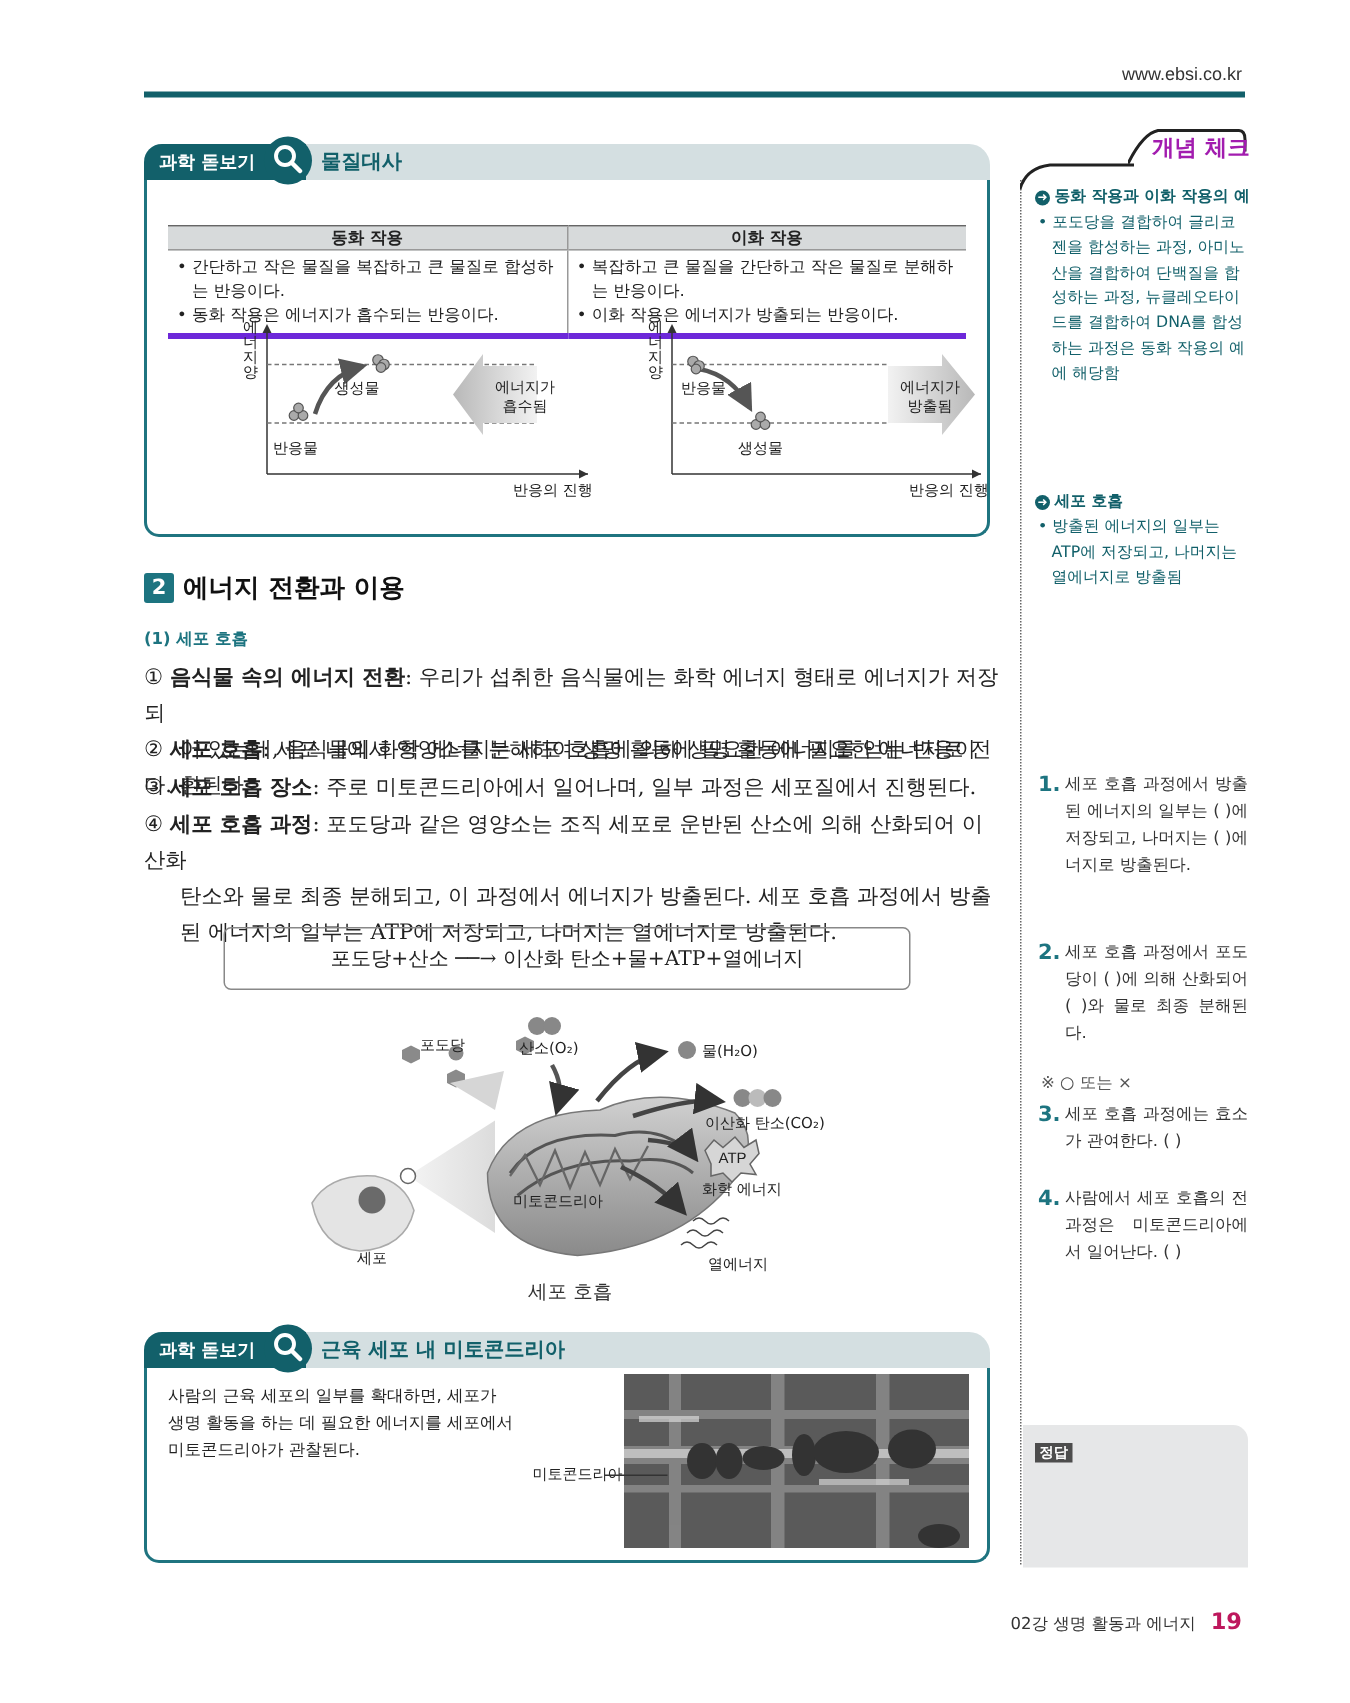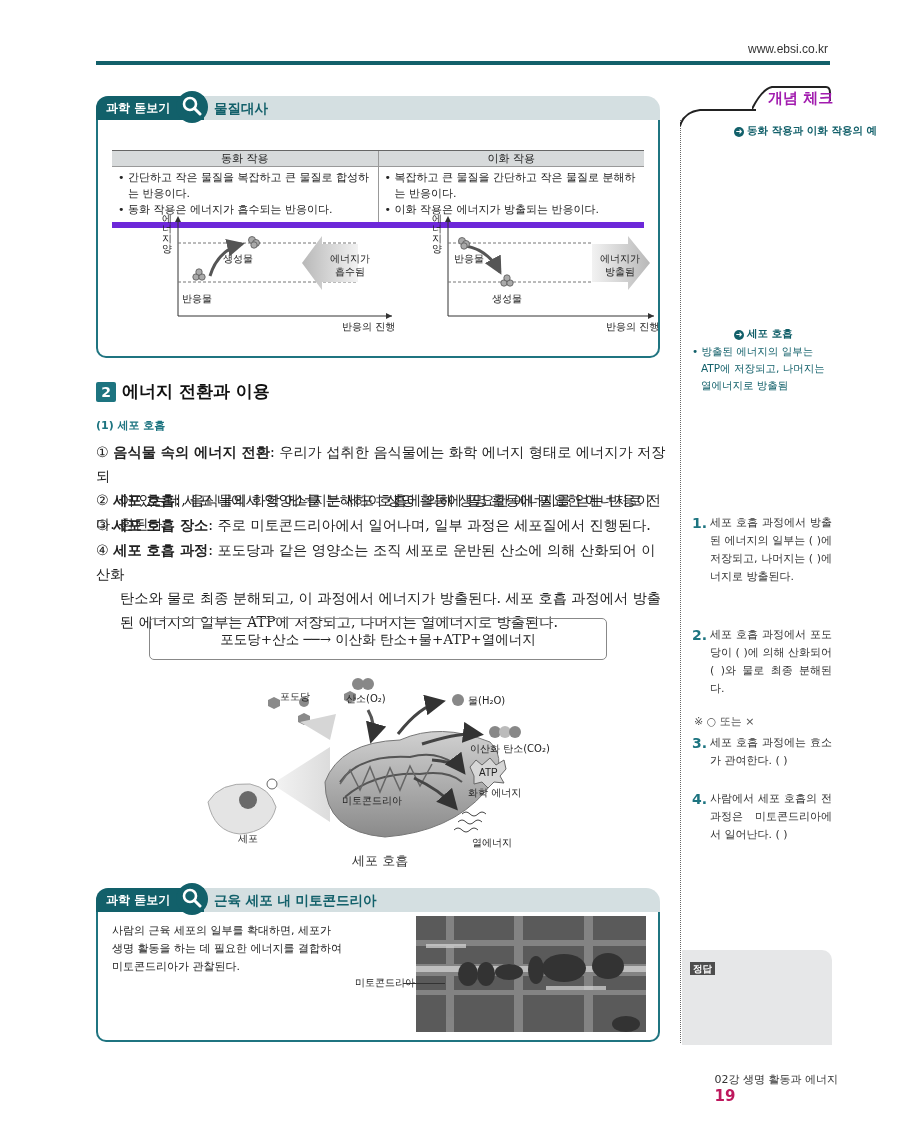--- a/index.html
+++ b/index.html
@@ -12,22 +12,22 @@
   
   .sci-box { position: absolute; left: 96px; width: 564px; border: 2px solid #1f7480; border-top: none; border-radius: 0 0 10px 10px; background: #fff; }
   .sci-head { position: absolute; left: -2px; top: -22px; right: -2px; height: 24px; background: #d4dfe1; border-radius: 12px 14px 0 0; }
   .sci-tag { position: absolute; left: 0; top: 0; height: 24px; width: 108px; background: #12606a; border-radius: 12px 0 0 0; color: #fff; font-size: 12px; font-weight: bold; line-height: 24px; padding-left: 10px; }
   .sci-mag { position: absolute; left: 80px; top: -5px; width: 32px; height: 32px; border-radius: 50%; background: #12606a; }
   .sci-mag svg { position: absolute; left: 6px; top: 5px; }
   .sci-title { position: absolute; left: 118px; top: 0; line-height: 24px; font-size: 13.5px; font-weight: bold; color: #12606a; }
 
   
   .meta-table { position: absolute; left: 14px; top: 32px; width: 532px; border-collapse: collapse; font-size: 11px; }
-  .meta-table th { background: #d7dadb; font-weight: normal; height: 15px; border-top: 1px solid #666; border-bottom: 1px solid #999; text-align: center; color: #222; }
-  .meta-table td { vertical-align: top; padding: 3px 6px 4px 6px; line-height: 16px; color: #222; border-bottom: 6px solid #6d28d9; }
+  .meta-table th { background: #d7dadb; font-weight: bold; height: 15px; border-top: 1px solid #666; border-bottom: 1px solid #999; text-align: center; color: #222; }
+  .meta-table td { vertical-align: top; padding: 3px 6px 4px 6px; line-height: 16px; color: #222; border-bottom: 4px solid #6d28d9; }
   .meta-table th + th, .meta-table td + td { border-left: 1px solid #999; }
   .bul { display: block; padding-left: 10px; text-indent: -10px; }
 
   .graph { position: absolute; font-size: 10px; color: #222; }
   .graph svg { position: absolute; left: 0; top: 0; }
   .g-lab { position: absolute; white-space: nowrap; }
 
   
   .sec-title { position: absolute; left: 96px; top: 380px; font-size: 17px; font-weight: bold; color: #111; display: flex; align-items: center; }
   .sec-num { display: inline-block; width: 20px; height: 20px; background: #1d7480; color: #fff; font-size: 14px; line-height: 20px; text-align: center; border-radius: 2px; margin-right: 6px; }
@@ -46,36 +46,36 @@
 
   
   .muscle-text { position: absolute; left: 14px; top: 12px; width: 230px; font-size: 11px; line-height: 18px; color: #222; }
   .em-photo { position: absolute; left: 318px; top: 12px; width: 230px; height: 124px; background: #585858; overflow: hidden; }
   .em-label { position: absolute; left: 257px; top: 66px; font-size: 10px; color: #222; white-space: nowrap; }
   .em-line { position: absolute; left: 305px; top: 73px; width: 42px; height: 1px; background: #333; }
   .side-border { position: absolute; left: 680px; top: 120px; bottom: 92px; border-left: 1px dotted #666; }
   .concept-tab { position: absolute; left: 752px; top: 85px; width: 80px; height: 26px; }
   .concept-tab svg { position: absolute; left: 0; top: 0; }
   .concept-label { position: absolute; left: 768px; top: 89px; font-size: 15px; font-weight: bold; color: #a21caf; }
-  .side-h { position: absolute; left: 690px; font-size: 10.5px; font-weight: bold; color: #12606a; margin-left: 44px; }
+  .side-h { position: absolute; left: 690px; font-size: 10.5px; font-weight: bold; color: #12606a; }
   .side-h .arr { display: inline-block; width: 10px; height: 10px; border-radius: 50%; background: #12606a; color: #fff; font-size: 8px; line-height: 10px; text-align: center; margin-right: 3px; vertical-align: 0; }
   .side-list { position: absolute; left: 692px; width: 140px; font-size: 10.5px; line-height: 16.8px; color: #12606a; }
   .side-list .bul { padding-left: 9px; text-indent: -9px; }
 
   .quiz { position: absolute; left: 692px; width: 140px; font-size: 11px; line-height: 18px; color: #333; }
   .quiz .qn { position: absolute; left: 0; top: 0; font-size: 14px; font-weight: bold; color: #1d7480; }
   .quiz .qt { display: block; padding-left: 18px; text-align: justify; }
   .ox-note { position: absolute; left: 694px; top: 714px; font-size: 11px; color: #555; }
 
   .answer-box { position: absolute; left: 682px; top: 950px; width: 150px; height: 95px; background: #e6e7e8; border-radius: 0 10px 0 0; }
   .ans-tag { position: absolute; left: 8px; top: 12px; background: #4d4d4d; color: #fff; font-size: 9.5px; font-weight: bold; padding: 0 3px; line-height: 13px; }
   .ans-list { position: absolute; left: 8px; top: 27px; font-size: 10.5px; line-height: 16px; color: #222; }
   .ans-list .an { font-weight: bold; color: #1d7480; margin-right: 4px; }
 
-  .footer { position: absolute; right: 72px; top: 1072px; font-size: 11px; color: #333; display: flex; align-items: baseline; flex-direction: column; }
+  .footer { position: absolute; right: 72px; top: 1072px; font-size: 11px; color: #333; display: flex; align-items: baseline; }
   .footer .pg { font-size: 15px; font-weight: bold; margin-left: 10px; color: #be185d; }
 </style>
 </head>
 <body>
 
 <div class="site-url">www.ebsi.co.kr</div>
 <div class="top-rule"></div>
 
 <div class="sci-box" style="top:118px;height:240px;">
   <div class="sci-head">
@@ -263,21 +263,21 @@
   <div class="sci-head">
     <div class="sci-tag">과학 돋보기</div>
     <div class="sci-mag">
       <svg width="20" height="20" viewBox="0 0 20 20">
           <circle cx="8" cy="8" r="6" fill="none" stroke="#fff" stroke-width="2.6"></circle>
           <line x1="12.5" y1="12.5" x2="18" y2="18" stroke="#fff" stroke-width="3" stroke-linecap="round"></line>
         </svg>
     </div>
     <div class="sci-title">근육 세포 내 미토콘드리아</div>
   </div>
-  <div class="muscle-text">사람의 근육 세포의 일부를 확대하면, 세포가 생명 활동을 하는 데 필요한 에너지를 결합하여 미토콘드리아가 관찰된다.</div>
+  <div class="muscle-text">사람의 근육 세포의 일부를 확대하면, 세포가 생명 활동을 하는 데 필요한 에너지를 세포에서 미토콘드리아가 관찰된다.</div>
   <div class="em-photo" style="top:6px;height:116px;">
     <svg width="230" height="116" viewBox="0 0 230 116">
       <rect width="230" height="116" fill="#5a5a5a"></rect>
       <g fill="#8e8e8e" opacity="0.8">
         <rect x="0" y="24" width="230" height="6"></rect>
         <rect x="0" y="48" width="230" height="12"></rect>
         <rect x="0" y="74" width="230" height="5"></rect>
         <rect x="30" y="0" width="8" height="116"></rect>
         <rect x="98" y="0" width="9" height="116"></rect>
         <rect x="168" y="0" width="9" height="116"></rect>
@@ -310,20 +310,21 @@
 </div>
 <div class="concept-label">개념 체크</div>
 <svg style="position:absolute;left:680px;top:108px;" width="80" height="20">
     <path d="M0,18 Q4,4 20,2 L76,2" fill="none" stroke="#222" stroke-width="2"></path>
   </svg>
 
 <div class="side-h" style="top:124px;">
   <span class="arr">➜</span><span>동화 작용과 이화 작용의 예</span>
 </div>
 <div class="side-list" style="top:140px;">
+  <span class="bul">• <span>포도당을 결합하여 글리코젠을 합성하는 과정, 아미노산을 결합하여 단백질을 합성하는 과정, 뉴클레오타이드를 결합하여 DNA를 합성하는 과정은 동화 작용의 예에 해당함</span></span>
 </div>
 
 <div class="side-h" style="top:327px;">
   <span class="arr">➜</span><span>세포 호흡</span>
 </div>
 <div class="side-list" style="top:343px;">
   <span class="bul">• <span>방출된 에너지의 일부는 ATP에 저장되고, 나머지는 열에너지로 방출됨</span></span>
 </div>
 
 <div class="quiz" style="top:514px;">

